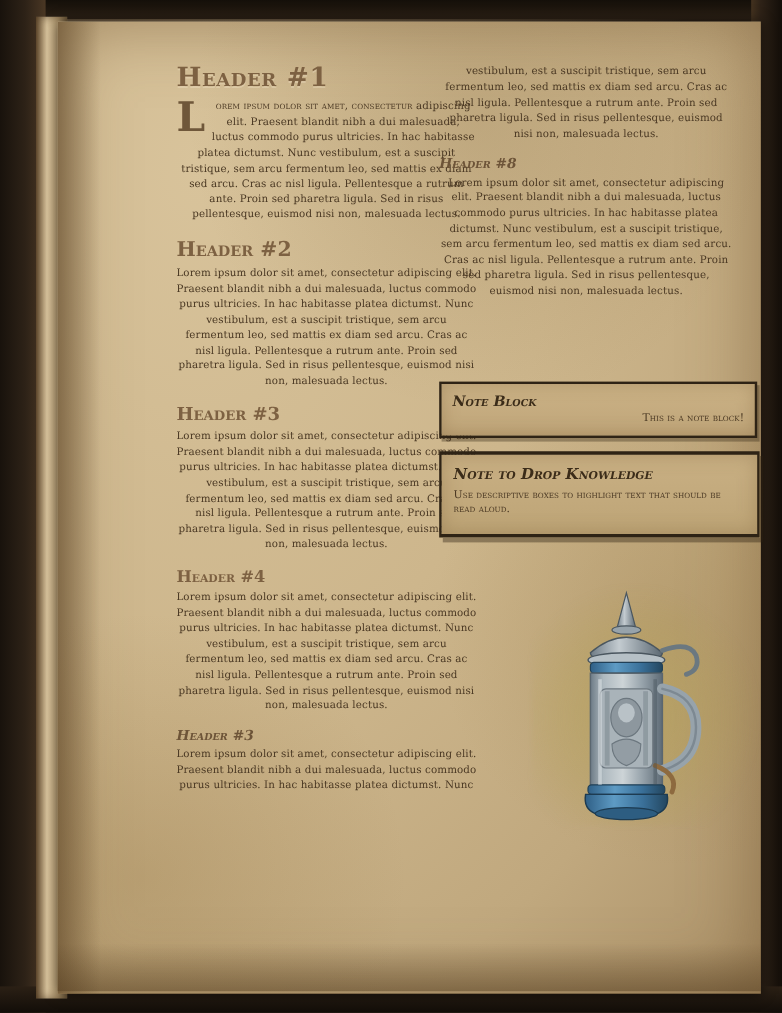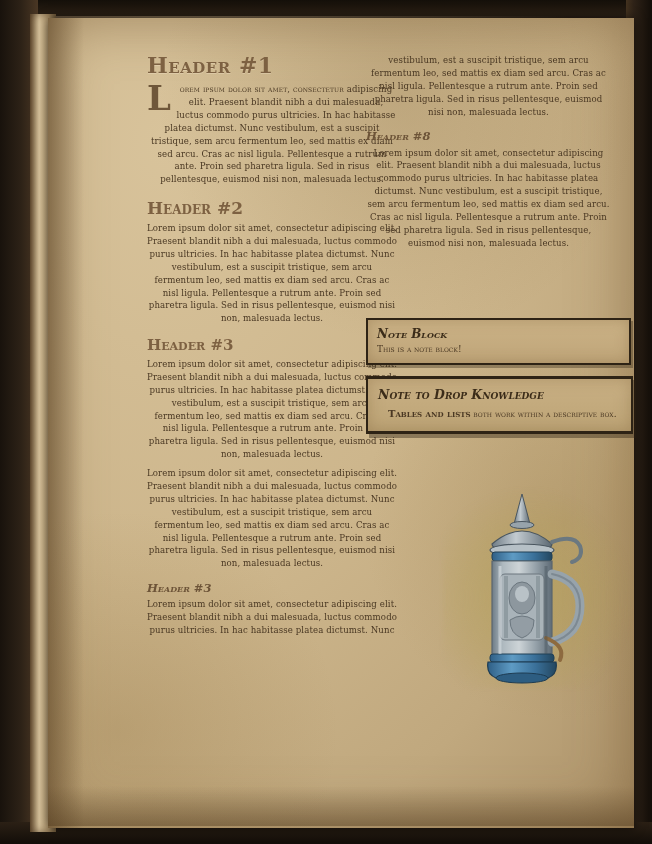--- a/index.html
+++ b/index.html
@@ -126,21 +126,21 @@
     border:2px solid #2e2315;
     padding:7px 9px 9px 9px;
     box-shadow:2px 3px 0 rgba(45,33,18,0.35), inset 0 0 14px rgba(120,92,52,0.35);
   }
   .note-block .nb-title{
     font-family:"DejaVu Serif", serif;font-variant:small-caps;
     font-size:12px;color:#3b2c19;font-weight:700;margin:0 0 3px 0;font-style:italic;
   }
   .note-block .nb-text{
     font-family:"DejaVu Serif", serif;font-variant:small-caps;
-    font-size:9px;color:#4a3823;margin:0;
+    font-size:9px;color:#4a3823;margin:0;text-align:right;
   }
 
   
   .desc-block{
     position:absolute;left:318px;top:358px;width:243px;
     background:linear-gradient(180deg,#c9b084 0%,#bda476 100%);
     border-top:3px solid #2e2315;
     border-bottom:3px solid #2e2315;
     border-left:2px solid #2e2315;
     border-right:2px solid #2e2315;
@@ -197,40 +197,41 @@
       <p class="body">
         <span class="dropcap">L</span><span class="smallcaps-lead">orem ipsum dolor sit amet, consectetur</span><span> adipiscing elit. Praesent blandit nibh a dui malesuada, luctus commodo purus ultricies. In hac habitasse platea dictumst. Nunc vestibulum, est a suscipit tristique, sem arcu fermentum leo, sed mattis ex diam sed arcu. Cras ac nisl ligula. Pellentesque a rutrum ante. Proin sed pharetra ligula. Sed in risus pellentesque, euismod nisi non, malesuada lectus.</span>
       </p>
 
       <h2 class="h2">Header #2</h2>
       <p class="body">Lorem ipsum dolor sit amet, consectetur adipiscing elit. Praesent blandit nibh a dui malesuada, luctus commodo purus ultricies. In hac habitasse platea dictumst. Nunc vestibulum, est a suscipit tristique, sem arcu fermentum leo, sed mattis ex diam sed arcu. Cras ac nisl ligula. Pellentesque a rutrum ante. Proin sed pharetra ligula. Sed in risus pellentesque, euismod nisi non, malesuada lectus.</p>
 
       <h3 class="h3">Header #3</h3>
       <p class="body">Lorem ipsum dolor sit amet, consectetur adipiscing elit. Praesent blandit nibh a dui malesuada, luctus commodo purus ultricies. In hac habitasse platea dictumst. Nunc vestibulum, est a suscipit tristique, sem arcu fermentum leo, sed mattis ex diam sed arcu. Cras ac nisl ligula. Pellentesque a rutrum ante. Proin sed pharetra ligula. Sed in risus pellentesque, euismod nisi non, malesuada lectus.</p>
 
+      <h4 class="h4">Header #4</h4>
       <p class="body">Lorem ipsum dolor sit amet, consectetur adipiscing elit. Praesent blandit nibh a dui malesuada, luctus commodo purus ultricies. In hac habitasse platea dictumst. Nunc vestibulum, est a suscipit tristique, sem arcu fermentum leo, sed mattis ex diam sed arcu. Cras ac nisl ligula. Pellentesque a rutrum ante. Proin sed pharetra ligula. Sed in risus pellentesque, euismod nisi non, malesuada lectus.</p>
 
       <h5 class="h5">Header #3</h5>
       <p class="body">Lorem ipsum dolor sit amet, consectetur adipiscing elit. Praesent blandit nibh a dui malesuada, luctus commodo purus ultricies. In hac habitasse platea dictumst. Nunc</p>
     </div>
 
     <div class="col col-right">
       <p class="body">vestibulum, est a suscipit tristique, sem arcu fermentum leo, sed mattis ex diam sed arcu. Cras ac nisl ligula. Pellentesque a rutrum ante. Proin sed pharetra ligula. Sed in risus pellentesque, euismod nisi non, malesuada lectus.</p>
       <h5 class="h5">Header #8</h5>
       <p class="body">Lorem ipsum dolor sit amet, consectetur adipiscing elit. Praesent blandit nibh a dui malesuada, luctus commodo purus ultricies. In hac habitasse platea dictumst. Nunc vestibulum, est a suscipit tristique, sem arcu fermentum leo, sed mattis ex diam sed arcu. Cras ac nisl ligula. Pellentesque a rutrum ante. Proin sed pharetra ligula. Sed in risus pellentesque, euismod nisi non, malesuada lectus.</p>
     </div>
 
     <div class="note-block">
       <p class="nb-title">Note Block</p>
       <p class="nb-text">This is a note block!</p>
     </div>
 
     <div class="desc-block">
       <p class="db-title">Note to Drop Knowledge</p>
-      <p class="db-text2"><b>Tables and lists</b><span> both work within a descriptive box.</span></p>
+      <p class="db-text">Use descriptive boxes to highlight text that should be read aloud.</p>
     </div>
 
     <div class="stain"></div>
     <div class="illus">
       <svg viewBox="0 0 180 210" width="180" height="210" aria-hidden="true">
         <defs>
           <linearGradient id="body" x1="0" y1="0" x2="1" y2="0">
             <stop offset="0%" stop-color="#6d7b86"></stop>
             <stop offset="18%" stop-color="#aeb9bf"></stop>
             <stop offset="45%" stop-color="#cdd4d7"></stop>

